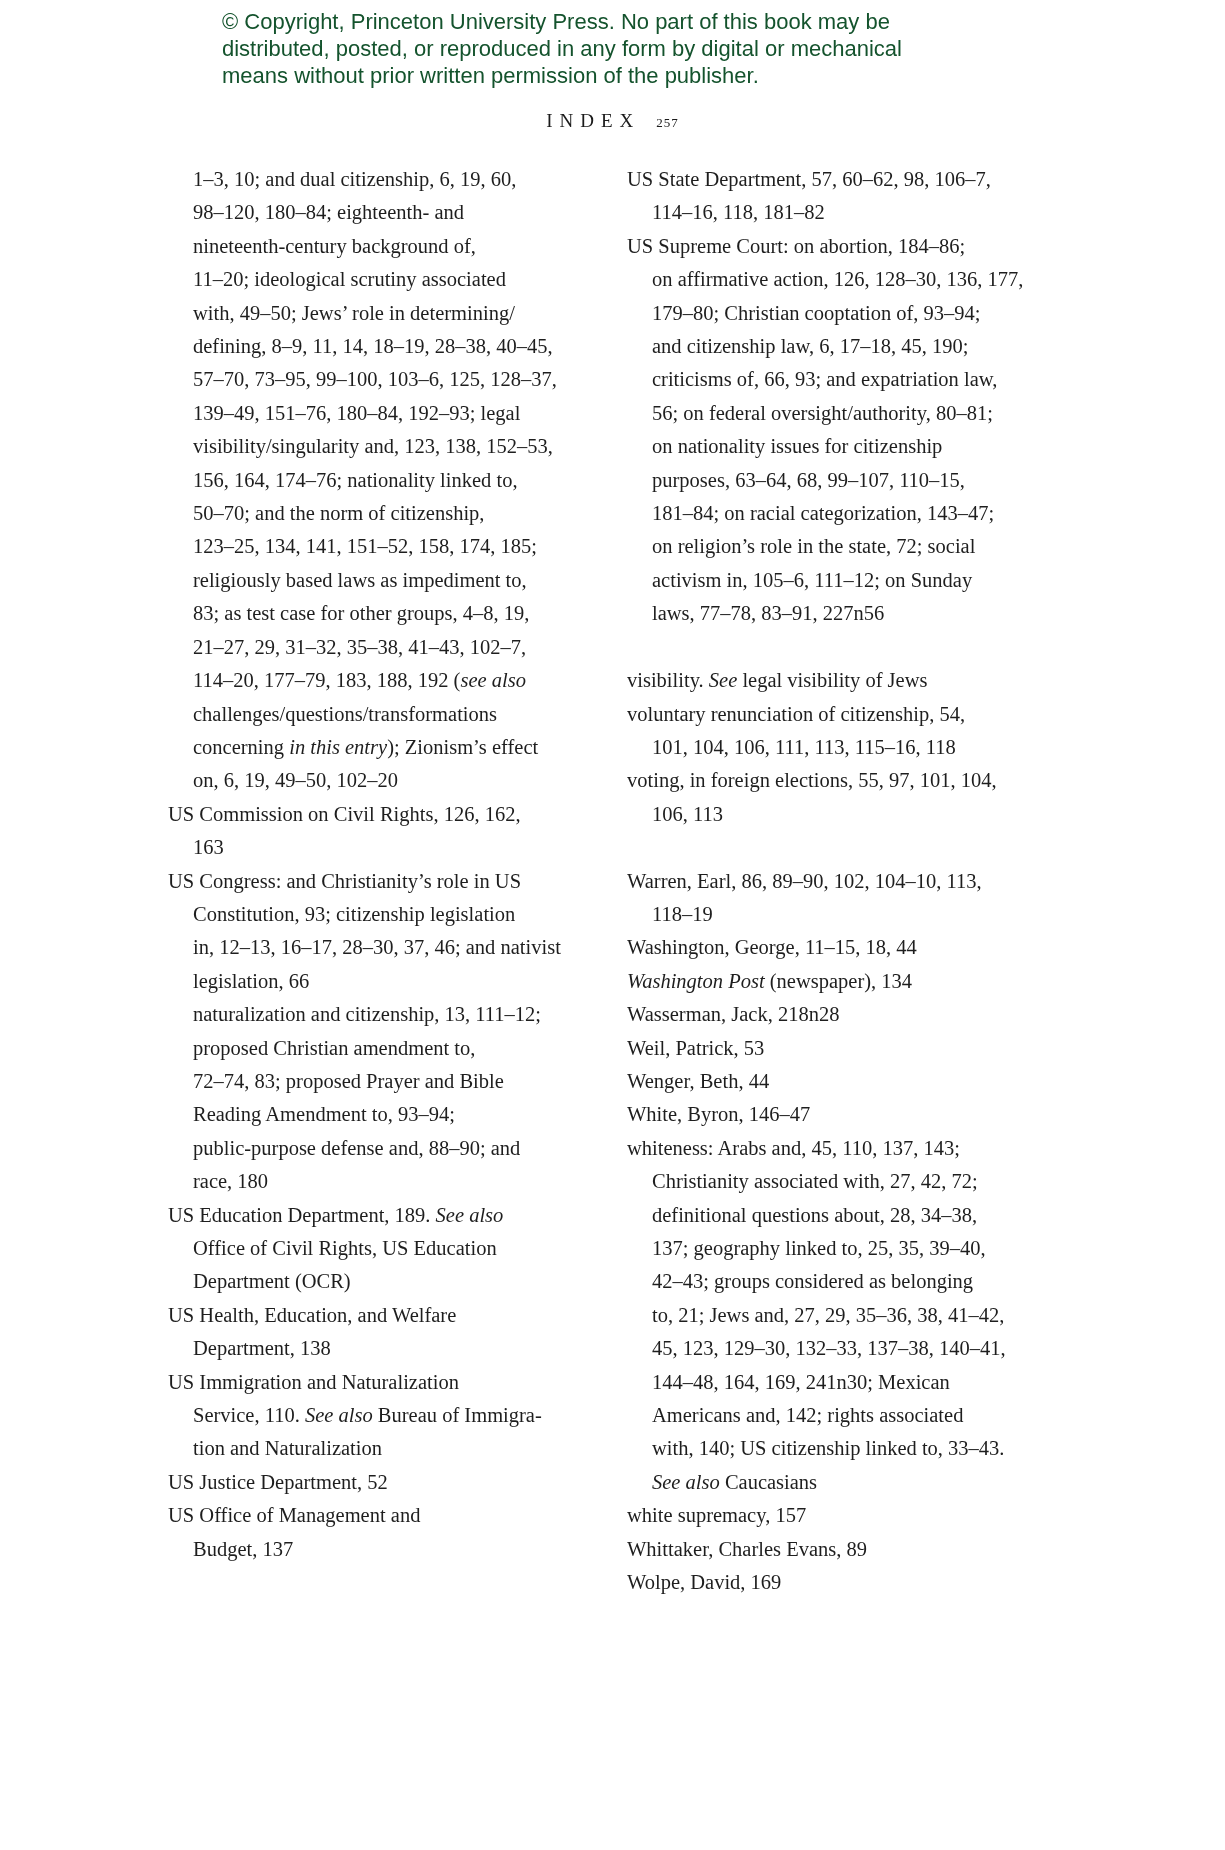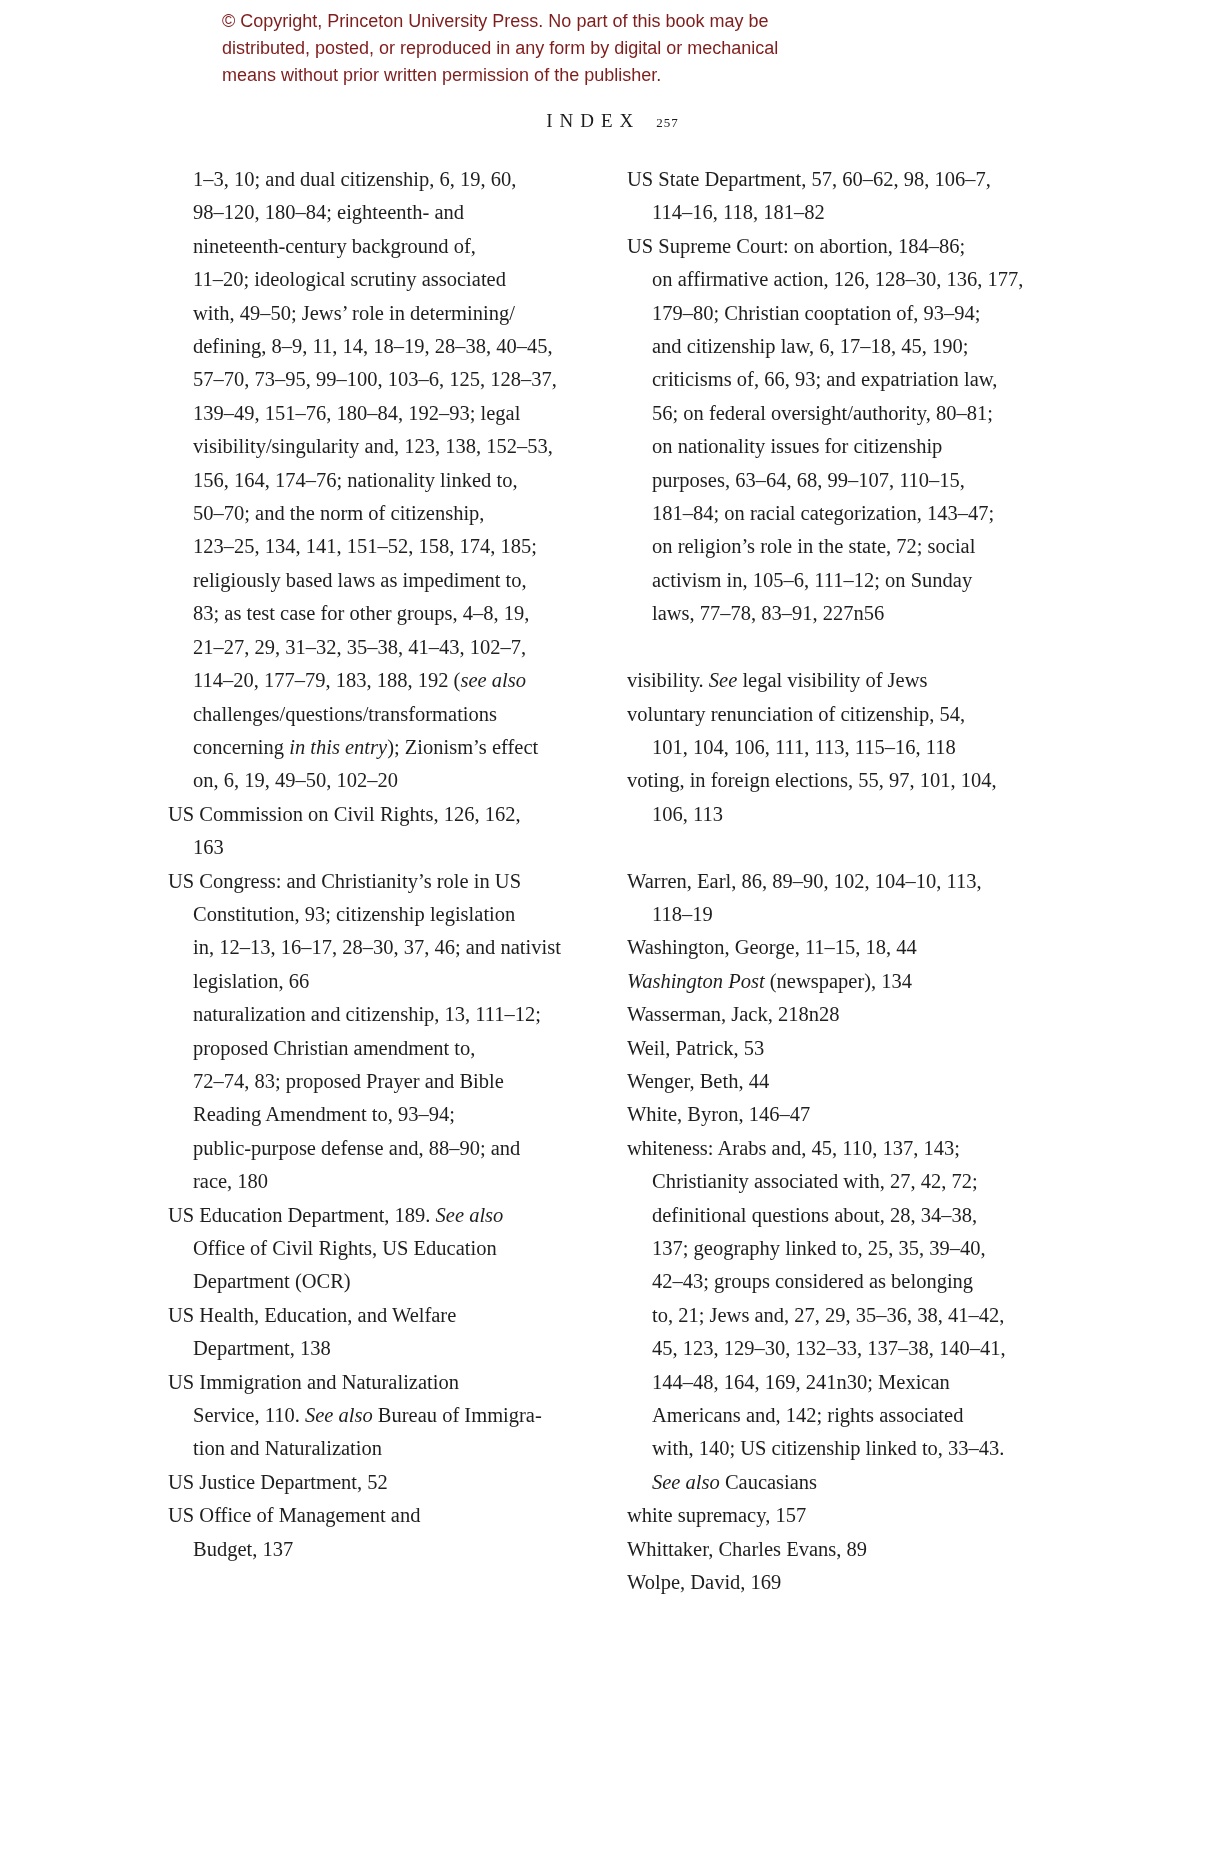--- a/index.html
+++ b/index.html
@@ -9,23 +9,23 @@
     height: 1850px;
     background: #ffffff;
     color: #1b1b1b;
     overflow: hidden;
   }
   .copyright {
     position: absolute;
     left: 222px;
     top: 8px;
     font-family: "Liberation Sans", sans-serif;
-    font-size: 18px;
+    font-size: 22px;
     line-height: 27px;
-    color: #7f1d1d;
+    color: #14532d;
   }
   .copyright .line { white-space: nowrap; }
   .index-header {
     position: absolute;
     top: 110px;
     left: 0;
     width: 100%;
     text-align: center;
     font-family: "Liberation Serif", serif;
     font-size: 19px;

